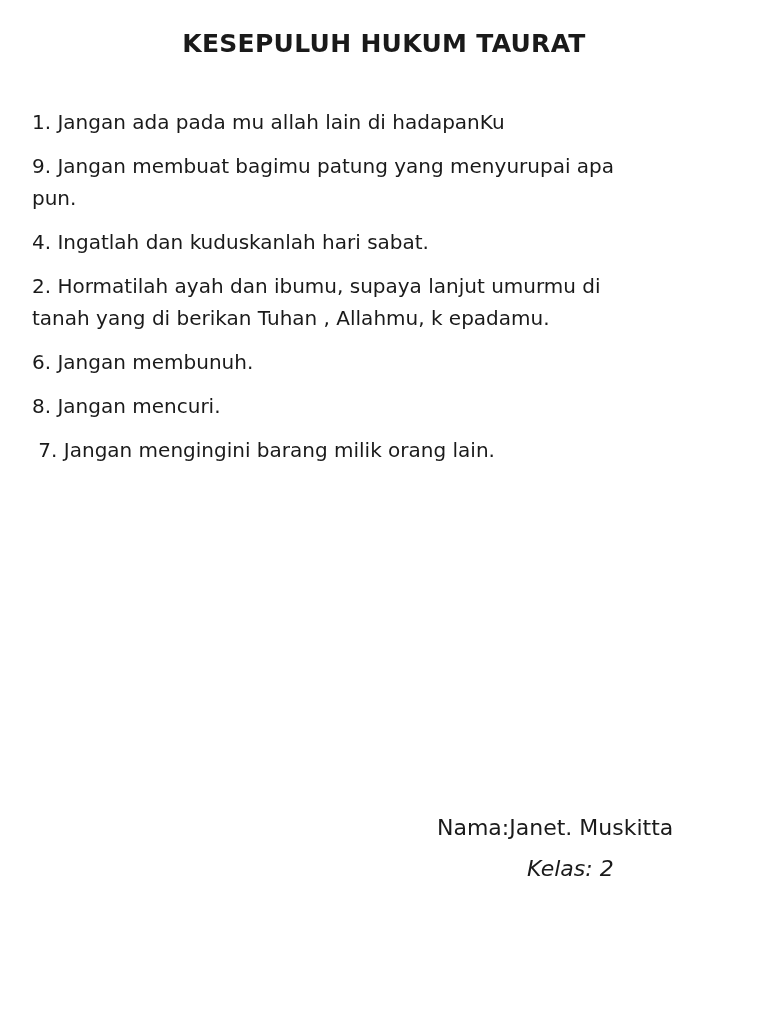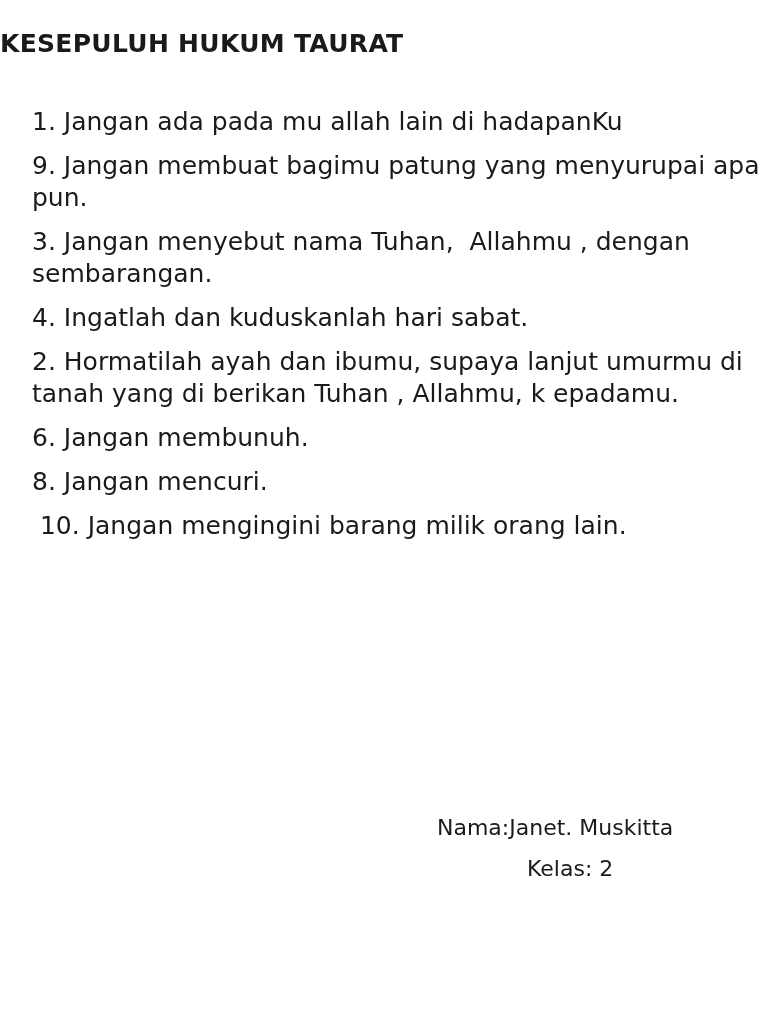--- a/index.html
+++ b/index.html
@@ -19,31 +19,32 @@
     height: 1024px;
     background: #ffffff;
     overflow: hidden;
   }
   .title {
     margin: 0;
     position: absolute;
     top: 29px;
     left: 0;
     width: 100%;
+    text-align: center;
     font-size: 25px;
     font-weight: bold;
     letter-spacing: 0.3px;
     white-space: pre;
   }
   .list {
     position: absolute;
     top: 106px;
     left: 32px;
     right: 30px;
-    font-size: 25px;
+    font-size: 20px;
   }
   .item {
     margin: 0 0 12px 0;
     padding: 0;
   }
   .line {
     line-height: 32px;
     white-space: pre;
   }
   .signature {
@@ -52,56 +53,53 @@
     top: 812px;
     font-size: 22px;
   }
   .sig-line {
     line-height: 32px;
     margin-bottom: 9px;
     white-space: pre;
   }
   .sig-indent {
     padding-left: 90px;
+    font-style: italic;
   }
 </style>
 </head>
 <body>
 
 <div class="page">
 
   <h1 class="title">KESEPULUH HUKUM TAURAT</h1>
 
   <div class="list">
     <p class="item">
       <span class="line" style="display:block">1. Jangan ada pada mu allah lain di hadapanKu</span>
     </p>
     <p class="item">
       <span class="line" style="display:block">9. Jangan membuat bagimu patung yang menyurupai apa</span>
       <span class="line" style="display:block">pun.</span>
     </p>
     <p class="item">
-      <span class="line" style="display:block">3. Jangan menyebut nama Tuhan,  Allahmu , dengan</span>
-      <span class="line" style="display:block">sembarangan.</span>
-    </p>
-    <p class="item">
       <span class="line" style="display:block">4. Ingatlah dan kuduskanlah hari sabat.</span>
     </p>
     <p class="item">
       <span class="line" style="display:block">2. Hormatilah ayah dan ibumu, supaya lanjut umurmu di</span>
       <span class="line" style="display:block">tanah yang di berikan Tuhan , Allahmu, k epadamu.</span>
     </p>
     <p class="item">
       <span class="line" style="display:block">6. Jangan membunuh.</span>
     </p>
     <p class="item">
       <span class="line" style="display:block">8. Jangan mencuri.</span>
     </p>
     <p class="item">
-      <span class="line" style="display:block"> 10. Jangan mengingini barang milik orang lain.</span>
+      <span class="line" style="display:block"> 7. Jangan mengingini barang milik orang lain.</span>
     </p>
   </div>
 
   <div class="signature">
     <div class="sig-line">Nama:Janet. Muskitta</div>
     <div class="sig-line sig-indent">Kelas: 2</div>
   </div>
 
 </div>
 

